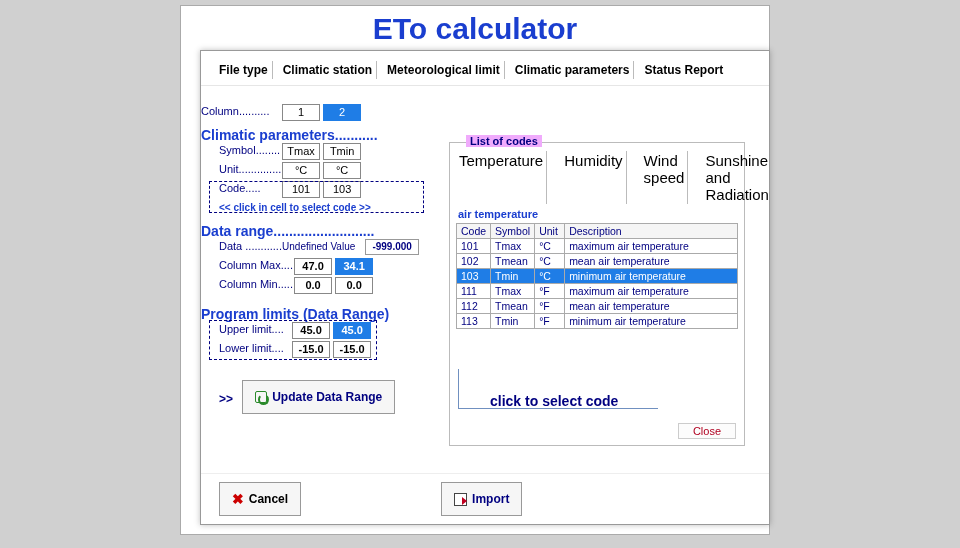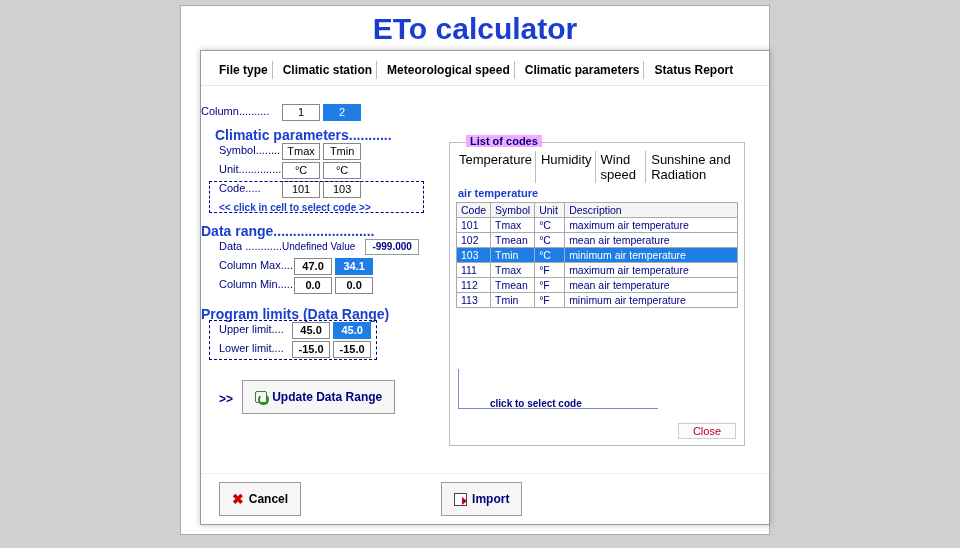--- a/index.html
+++ b/index.html
@@ -128,22 +128,22 @@
     left: 248px; top: 56px;
     width: 296px; height: 304px;
     border:1px solid #bbb;
   }
   .panel-right .legend {
     position:absolute; top:-8px; left:16px;
     background:#f0abfc; padding:0 4px;
     font-size:11px; font-weight:bold; color:#000080;
   }
   .sub-tabs {
-    display:flex; gap:2px; padding:8px 6px 4px 6px;
-    font-size:13px;
+    display:flex; gap:14px; padding:8px 6px 4px 6px;
+    font-size:15px;
   }
   .sub-tab { padding:1px 3px; border-right:1px solid #bbb; cursor:pointer;}
   .sub-tab:last-child { border-right:none;}
   .sub-caption { color:#1a3ecf; font-weight:bold; font-size:11px; padding:0 8px 3px 8px;}
   table.codes {
     border-collapse: collapse;
     width: calc(100% - 12px);
     margin: 0 6px;
     font-size: 10.5px;
   }
@@ -151,21 +151,21 @@
     border: 1px solid #aaa;
     padding: 1px 4px;
     text-align: left;
     height: 15px;
   }
   table.codes th { background:#f5f5f5; color:#000080; font-weight:normal;}
   table.codes td { color:#000080;}
   tr.row-sel td { background:#1f7de6; color:#fff;}
   .codes-hint {
     position:absolute; bottom: 36px; left: 40px;
-    color:#000080; font-size:10px; font-weight:bold;text-align:center;
+    color:#000080; font-size:14px; font-weight:bold;text-align:center;
   }
   .bracket-hint {
     position:absolute; left:8px; bottom:36px; width:200px; height:40px;
     border-left:1px solid #7090c0;
     border-bottom:1px solid #7090c0;
     pointer-events:none;
   }
   .btn {
     display:inline-flex; align-items:center; gap:5px;
     border:1px solid #999; background:#f6f6f6;
@@ -206,36 +206,36 @@
   <div class="bg-fa">FA</div>
   <div class="bg-lump"></div>
 </div>
 
 <div class="dialog">
 
 
   <div class="tabs-row">
     <span class="tab">File type</span>
     <span class="tab">Climatic station</span>
-    <span class="tab">Meteorological speed</span>
+    <span class="tab">Meteorological limit</span>
     <span class="tab">Climatic parameters</span>
     <span class="tab">Status Report</span>
   </div>
 
   <div class="body">
 
     <div style="position:absolute; left:0; top:0; width:240px;">
 
       <div class="cell-row" style="margin-top:18px;">
         <span class="label-col" style="width:78px;">Column..........</span>
         <span class="cell">1</span>
         <span class="cell sel">2</span>
       </div>
 
-      <div class="blue-head" style="margin-top:6px;margin-left:14px;">Climatic parameters...........</div>
+      <div class="blue-head" style="margin-top:6px;">Climatic parameters...........</div>
 
       <div style="position:relative; padding-left:18px;">
         <div class="cell-row">
           <span class="label-col" style="width:60px;">Symbol........</span>
           <span class="cell">Tmax</span>
           <span class="cell">Tmin</span>
         </div>
         <div class="cell-row">
           <span class="label-col" style="width:60px;">Unit..............</span>
           <span class="cell">°C</span>

